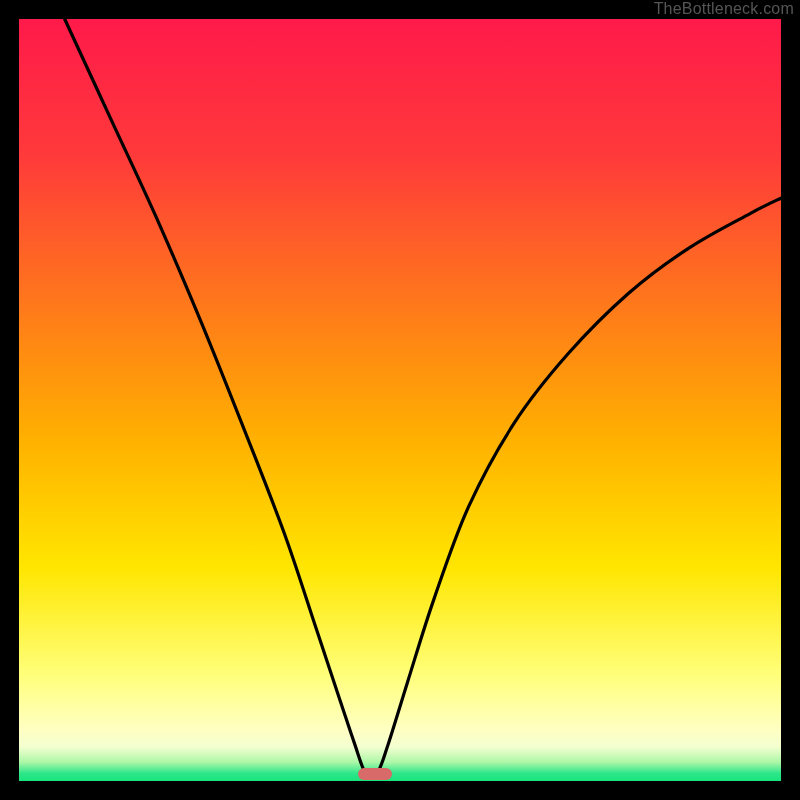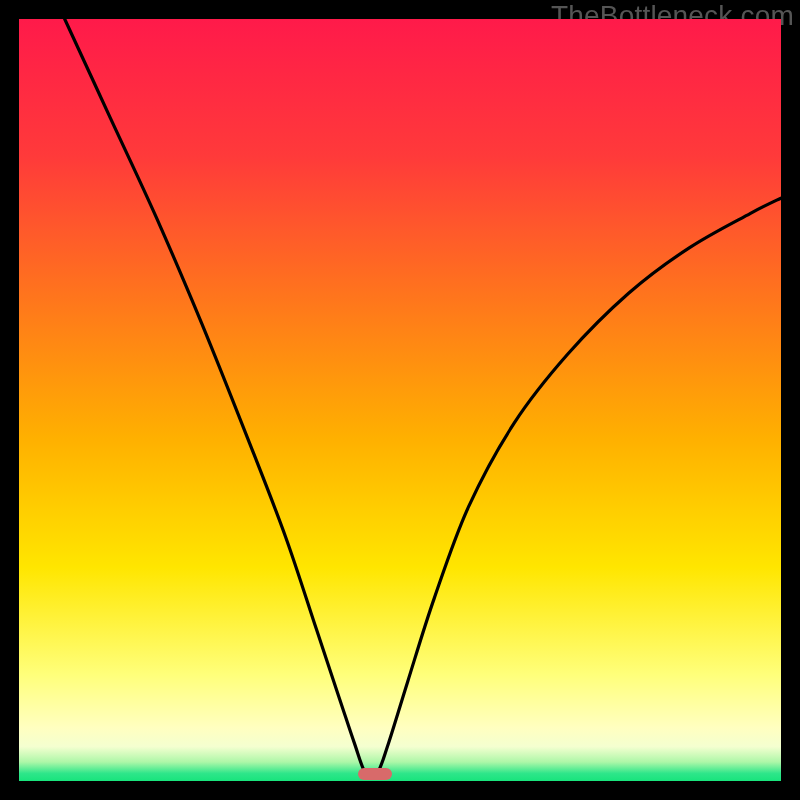--- a/index.html
+++ b/index.html
@@ -36,21 +36,21 @@
   .marker {
     position: absolute;
     background: #d86a6a;
     border-radius: 6px;
   }
   .watermark {
     position: absolute;
     top: 0px;
     right: 6px;
     color: #555;
-    font-size: 28px;
+    font-size: 16px;
     font-weight: 500;
     letter-spacing: 0.2px;
   }
 </style>
 </head>
 <body>
 
 <div class="watermark">TheBottleneck.com</div>
 
 <div class="frame">

